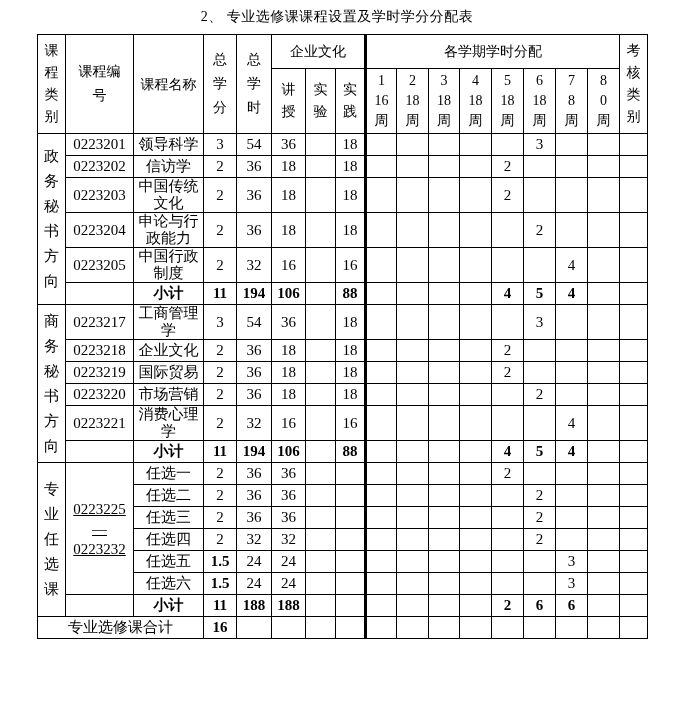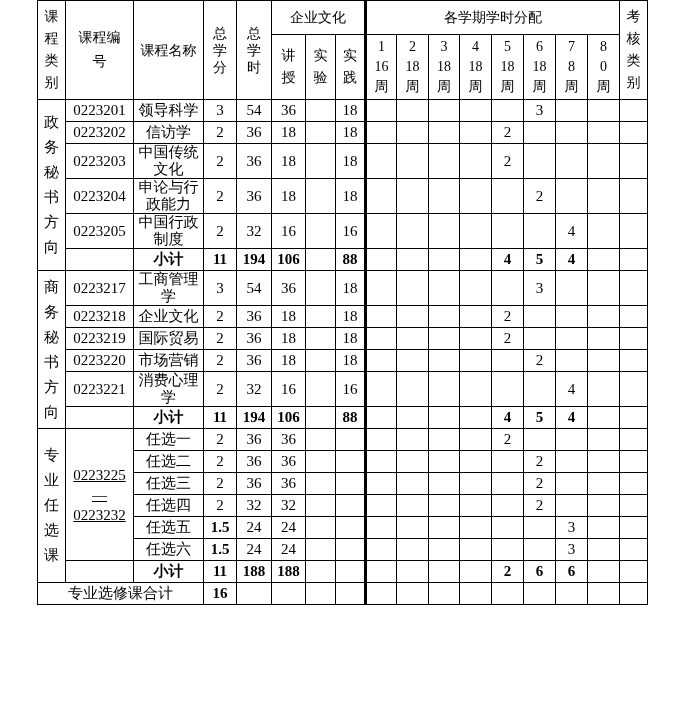--- a/index.html
+++ b/index.html
@@ -10,33 +10,34 @@
   th,td{border:1px solid #000;padding:0;text-align:center;vertical-align:middle;
         font-weight:normal;font-size:15px;line-height:17px;overflow:hidden;}
   thead th{font-size:14px;}
   tr.h1{height:34px;}
   tr.h2{height:65px;margin-top:32px;}
   tbody td{height:21px;}
   .b{font-weight:bold;font-family:Liberation Serif, serif;}
   .tl{border-left:3px solid #000;}
   
   .vt{width:1em;margin:0 auto;word-break:break-all;line-height:22px;}
-  .vt24{line-height:17px;}
+  .vt24{line-height:24px;}
   .vcat{width:16px;margin:0 auto;word-break:break-all;line-height:25px;font-size:15px;}
   
   .nm{width:62px;margin:0 auto;word-break:break-all;line-height:17px;}
   
   .wrapnum{width:48px;margin:0 auto;word-break:break-all;line-height:24px;}
   .semh{display:flex;flex-direction:column;line-height:20px;align-items:center;}
   .range{white-space:pre-line;line-height:20px;text-decoration:underline;}
 </style>
 </head>
 <body>
 
 <div class="page">
+  <div class="title">2、 专业选修课课程设置及学时学分分配表</div>
 
   <table>
     <colgroup>
       <col style="width:28px">
         <col style="width:68px">
         <col style="width:70px">
       <col style="width:33px">
         <col style="width:35px">
       <col style="width:34px">
         <col style="width:30px">

